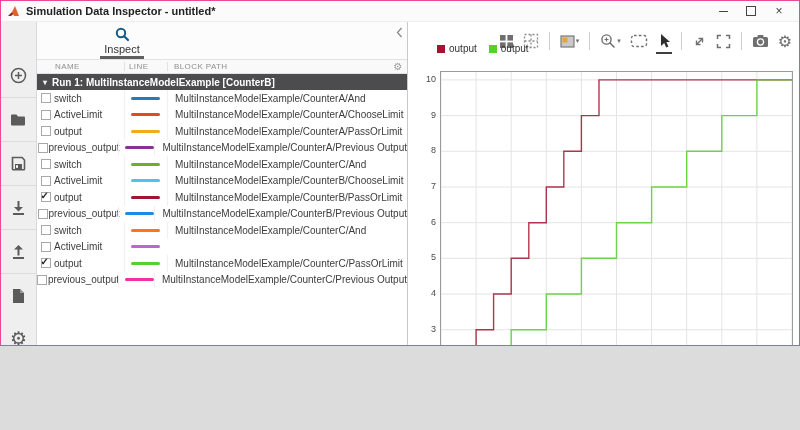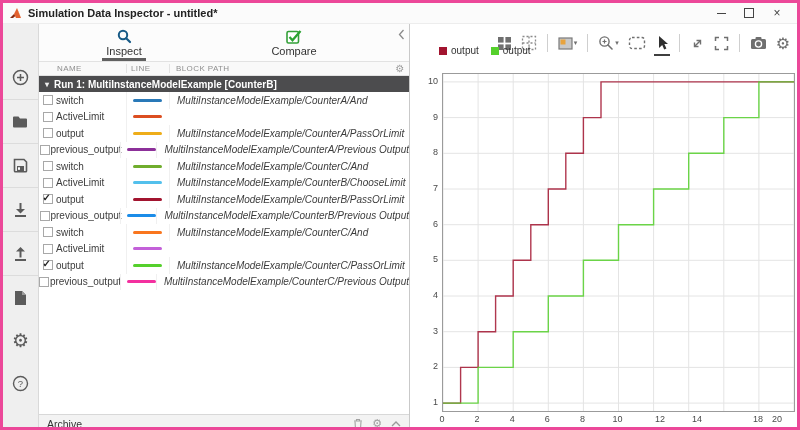--- a/index.html
+++ b/index.html
@@ -1,16 +1,16 @@
 <!DOCTYPE html>
 <html><head>
 <meta charset="utf-8">
 <style>
   html,body{margin:0;padding:0;background:#dcdcdc;font-family:"Liberation Sans",sans-serif;}
-  .window{position:relative;width:800px;height:430px;box-sizing:border-box;border:3px solid #ec4899;background:#fff;overflow:hidden;}
+  .window{position:relative;width:800px;height:346px;box-sizing:border-box;border:1px solid #ec4899;background:#fff;overflow:hidden;}
   
   .titlebar{height:20px;display:flex;align-items:center;padding:0 6px;background:#fbfbfb;border-bottom:1px solid #ededed;}
   .titlebar .logo{width:14px;height:13px;margin-right:5px;flex:0 0 auto;}
   .title-text{font-size:11px;font-weight:bold;color:#222;flex:1;white-space:nowrap;}
   .winctl{display:flex;align-items:center;gap:0;}
   .wbtn{width:28px;height:18px;display:flex;align-items:center;justify-content:center;color:#444;}
   .min-glyph{width:9px;height:1px;background:#444;display:inline-block;}
   .max-glyph{width:8px;height:8px;border:1px solid #444;display:inline-block;}
   .close-glyph{font-size:12px;line-height:12px;color:#444;}
   
@@ -36,21 +36,21 @@
   .runhead{height:16px;background:#4c4c4e;color:#fff;font-size:10px;font-weight:bold;display:flex;align-items:center;padding-left:6px;gap:5px;}
   .runcaret{font-size:8px;color:#eee;}
   .rows{height:198px;overflow:hidden;}
   .sigrow{display:flex;align-items:center;height:16.5px;font-size:10px;}
   .cbcell{width:17px;display:flex;justify-content:center;}
   .cb{width:10px;height:10px;border:1px solid #a8a8a8;background:#fff;box-sizing:border-box;position:relative;display:inline-block;}
   .cb i{font-style:normal;position:absolute;left:-1px;top:-3px;font-size:10px;color:#222;font-weight:bold;}
   .nm{width:70px;color:#3c3c3c;}
   .sw{width:43px;border-left:1px solid #f0f0f0;display:flex;align-items:center;padding-left:6px;box-sizing:border-box;align-self:stretch;}
   .line{width:29px;height:3px;border-radius:2px;}
-  .pth{flex:1;color:#3c3c3c;border-left:1px solid #f0f0f0;padding-left:7px;box-sizing:border-box;align-self:stretch;display:flex;align-items:center;white-space:nowrap;font-style:italic;}
+  .pth{flex:1;color:#3c3c3c;border-left:1px solid #f0f0f0;padding-left:7px;box-sizing:border-box;align-self:stretch;display:flex;align-items:center;white-space:nowrap;}
   .filler{flex:1;background:#fff;}
   .barrow{height:17px;background:#f3f3f3;border-top:1px solid #d8d8d8;display:flex;align-items:center;padding:0 8px;font-size:10.5px;color:#333;}
   .barrow .sp{flex:1;}
   .bar-ic{display:flex;align-items:center;gap:9px;}
   .bar-gear{font-size:11px;color:#a0a0a0;line-height:11px;}
   .collapse-btn{position:absolute;top:2px;right:4px;}
   
   .chartpanel{flex:1;position:relative;background:#fff;}
   .cp-toolbar{position:absolute;top:8px;right:6px;display:flex;align-items:center;gap:7px;height:22px;}
   .tb-sep{width:1px;height:18px;background:#cfcfcf;margin:0 2px;}
@@ -150,27 +150,20 @@
           </svg>
       </span>
       <div class="tabs">
         <div class="tab active">
           <svg width="15" height="15" viewBox="0 0 15 15">
               <circle cx="6" cy="6" r="4.2" fill="none" stroke="#175a86" stroke-width="2"></circle>
               <path d="M9.2,9.2 L13,13" stroke="#175a86" stroke-width="2.2" stroke-linecap="round"></path>
             </svg>
           <span class="tab-label">Inspect</span>
         </div>
-        <div class="tab">
-          <svg width="16" height="15" viewBox="0 0 16 15">
-              <rect x="1" y="2.5" width="11.5" height="11.5" rx="1.5" fill="#fff" stroke="#33a038" stroke-width="1.6"></rect>
-              <path d="M3.5,8 l3,3.2 L14.5,2" fill="none" stroke="#2ba332" stroke-width="2.3"></path>
-            </svg>
-          <span class="tab-label">Compare</span>
-        </div>
       </div>
 
 
       <div class="colhead">
         <span class="ch-name">NAME</span>
         <span class="ch-line">LINE</span>
         <span class="ch-path">BLOCK PATH</span>
         <span class="ch-gear">⚙</span>
       </div>
 
@@ -191,20 +184,21 @@
             <span class="pth">MultiInstanceModelExample/CounterA/And</span>
           </div>
           <div class="sigrow">
             <span class="cbcell">
               <span class="cb"></span>
             </span>
             <span class="nm">ActiveLimit</span>
             <span class="sw">
               <span class="line" style="background: rgb(220, 78, 32);"></span>
             </span>
+            <span class="pth">MultiInstanceModelExample/CounterA/ChooseLimit</span>
           </div>
           <div class="sigrow">
             <span class="cbcell">
               <span class="cb"></span>
             </span>
             <span class="nm">output</span>
             <span class="sw">
               <span class="line" style="background: rgb(238, 173, 25);"></span>
             </span>
             <span class="pth">MultiInstanceModelExample/CounterA/PassOrLimit</span>

